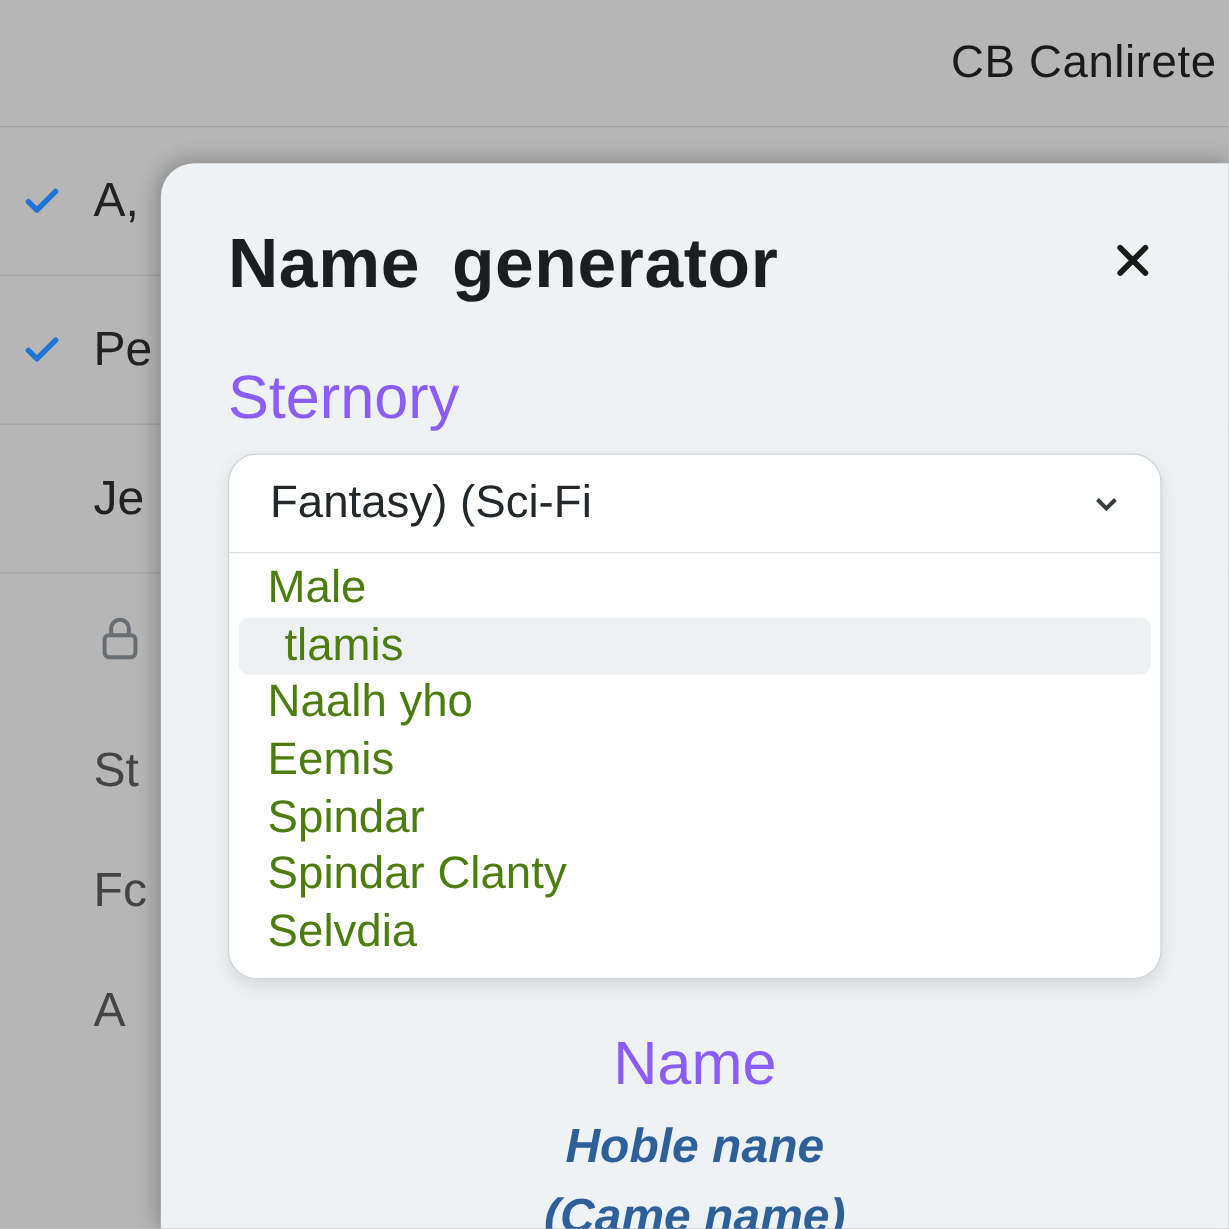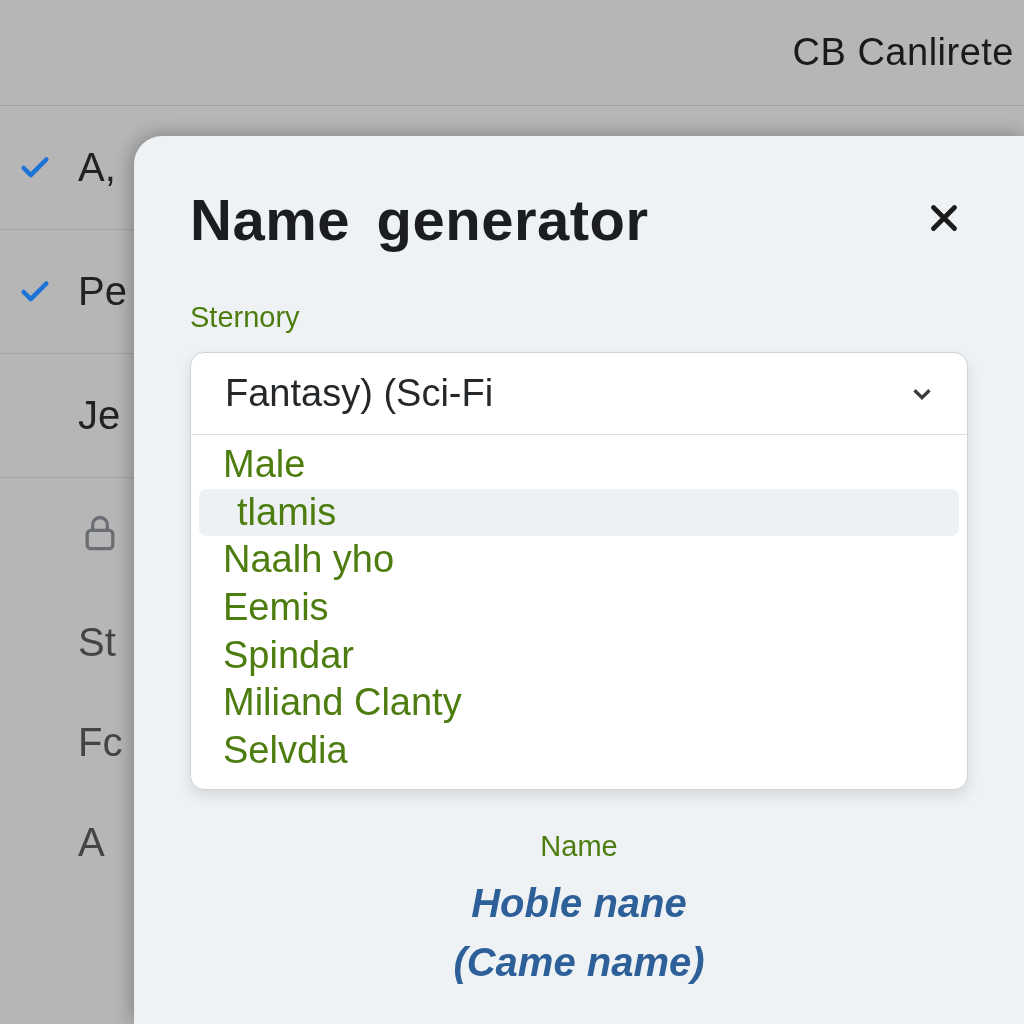--- a/index.html
+++ b/index.html
@@ -85,31 +85,31 @@
   }
   .close-btn {
     width: 48px; height: 48px;
     display:flex; align-items:center; justify-content:center;
     cursor:pointer;
     color:#1a1a1a;
   }
   .close-btn svg { width: 36px; height: 36px; stroke:#1a1a1a; stroke-width:3.2; }
 
   .section-label {
-    font-size: 29px;
+    font-size: 51px;
     font-weight: 500;
-    color: #4d7c0f;
+    color: #8b5cf6;
     margin-bottom: 18px;
   }
 
   .dropdown-wrap {
     position: relative;
     background: #fff;
     border: 1px solid #cfd3d8;
-    border-radius: 14px;
+    border-radius: 24px;
     box-shadow: 0 6px 14px rgba(0,0,0,0.10);
   }
   .dropdown-sel {
     height: 82px;
     display:flex; align-items:center; justify-content:space-between;
     padding: 0 30px 0 34px;
     font-size: 38px;
     color: #25282b;
     border-bottom: 1px solid #d9dde1;
     cursor:pointer;
@@ -208,21 +208,21 @@
             <path d="M6 9l6 6 6-6"></path>
           </svg>
       </span>
     </div>
     <div class="dropdown-list">
       <div class="dd-item">Male</div>
       <div class="dd-item hl">tlamis</div>
       <div class="dd-item">Naalh yho</div>
       <div class="dd-item">Eemis</div>
       <div class="dd-item">Spindar</div>
-      <div class="dd-item">Miliand Clanty</div>
+      <div class="dd-item">Spindar Clanty</div>
       <div class="dd-item">Selvdia</div>
     </div>
   </div>
 
   <div class="name-section">
     <div class="section-label">Name</div>
     <span class="name-link">Hoble nane</span>
     <span class="name-link">(Came name)</span>
   </div>
 </div>

